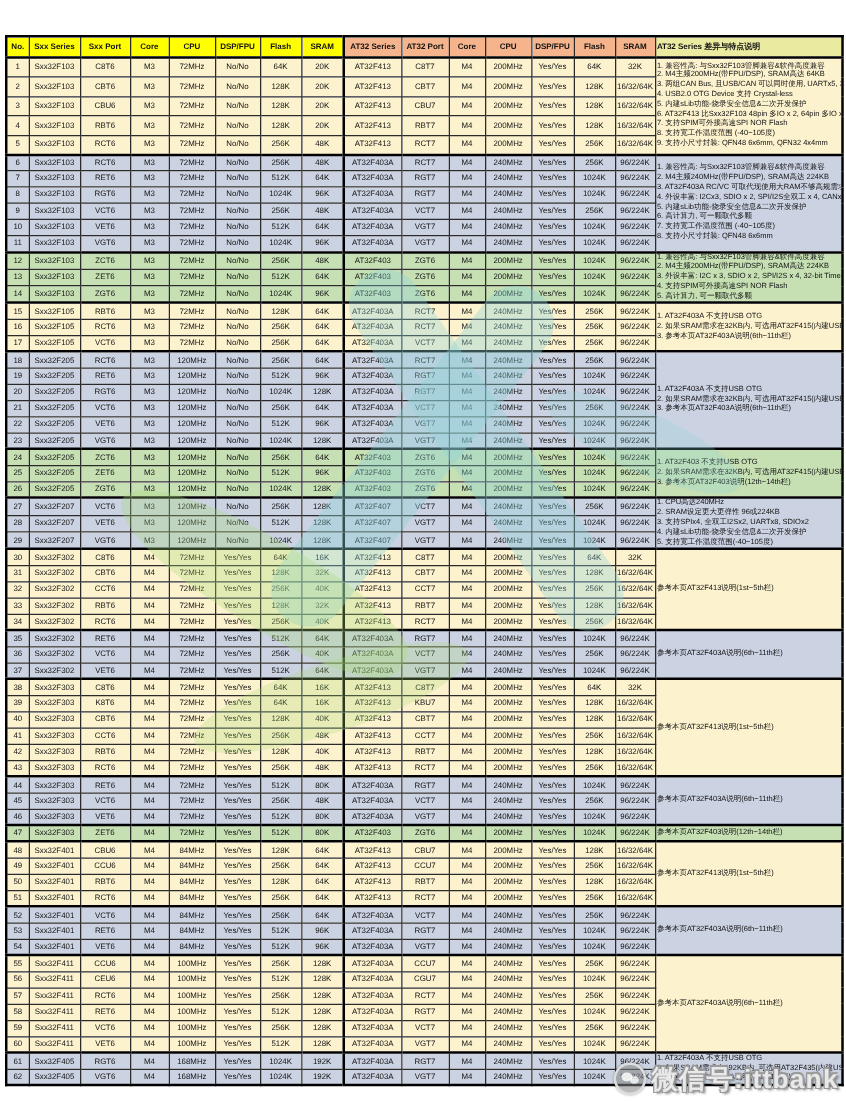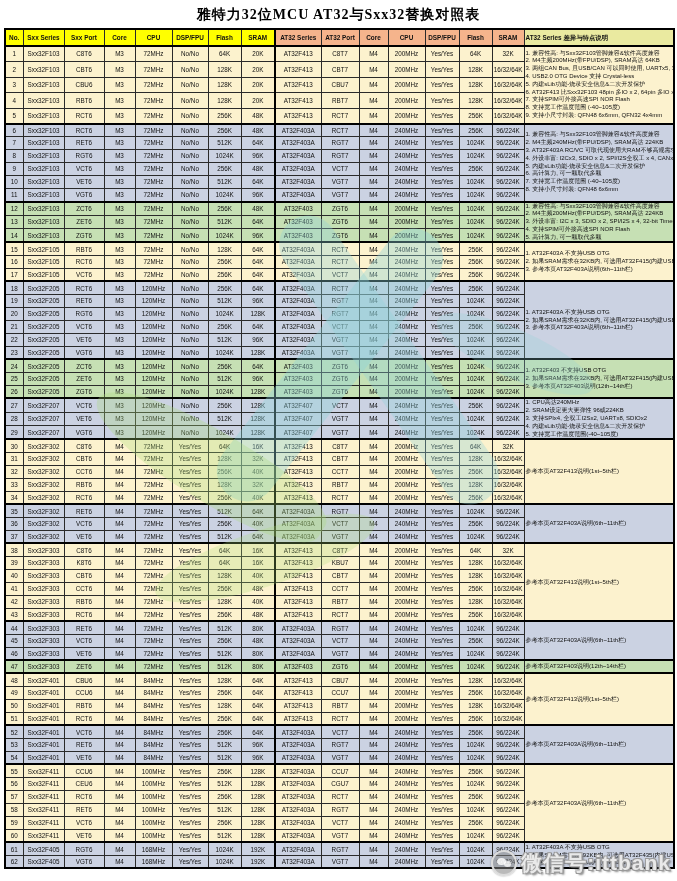--- a/index.html
+++ b/index.html
@@ -32,21 +32,20 @@
       margin-right:4px;position:relative;box-shadow:0 0 2px rgba(0,0,0,.4);}
   .wechat-badge:before{content:"";position:absolute;left:4px;top:6px;width:9px;height:7px;border-radius:50%;background:rgba(255,255,255,.85);}
   .wechat-badge:after{content:"";position:absolute;left:11px;top:9px;width:7px;height:6px;border-radius:50%;background:rgba(255,255,255,.75);}
   .wechat-text{font-size:21px;font-weight:bold;color:rgba(240,240,240,.92);letter-spacing:1px;
       text-shadow:-1px -1px 0 #9a9a9a,1px -1px 0 #9a9a9a,-1px 1px 0 #9a9a9a,1px 1px 0 #9a9a9a,2px 2px 2px rgba(60,60,60,.6);}
 </style>
 </head>
 <body>
 
 <div class="page">
-  <div class="title">雅特力32位MCU AT32与Sxx32替换对照表</div>
 
   <table class="cmp">
     <colgroup>
       <col style="width:18px">
         <col style="width:41px">
         <col style="width:40px">
         <col style="width:31px">
       <col style="width:37px">
         <col style="width:36px">
         <col style="width:33px">

